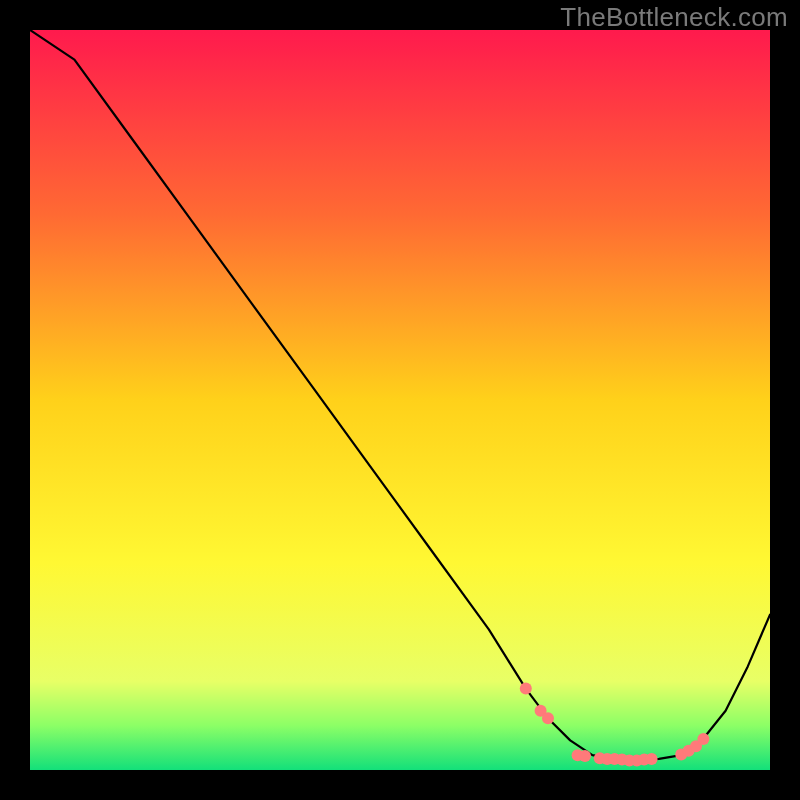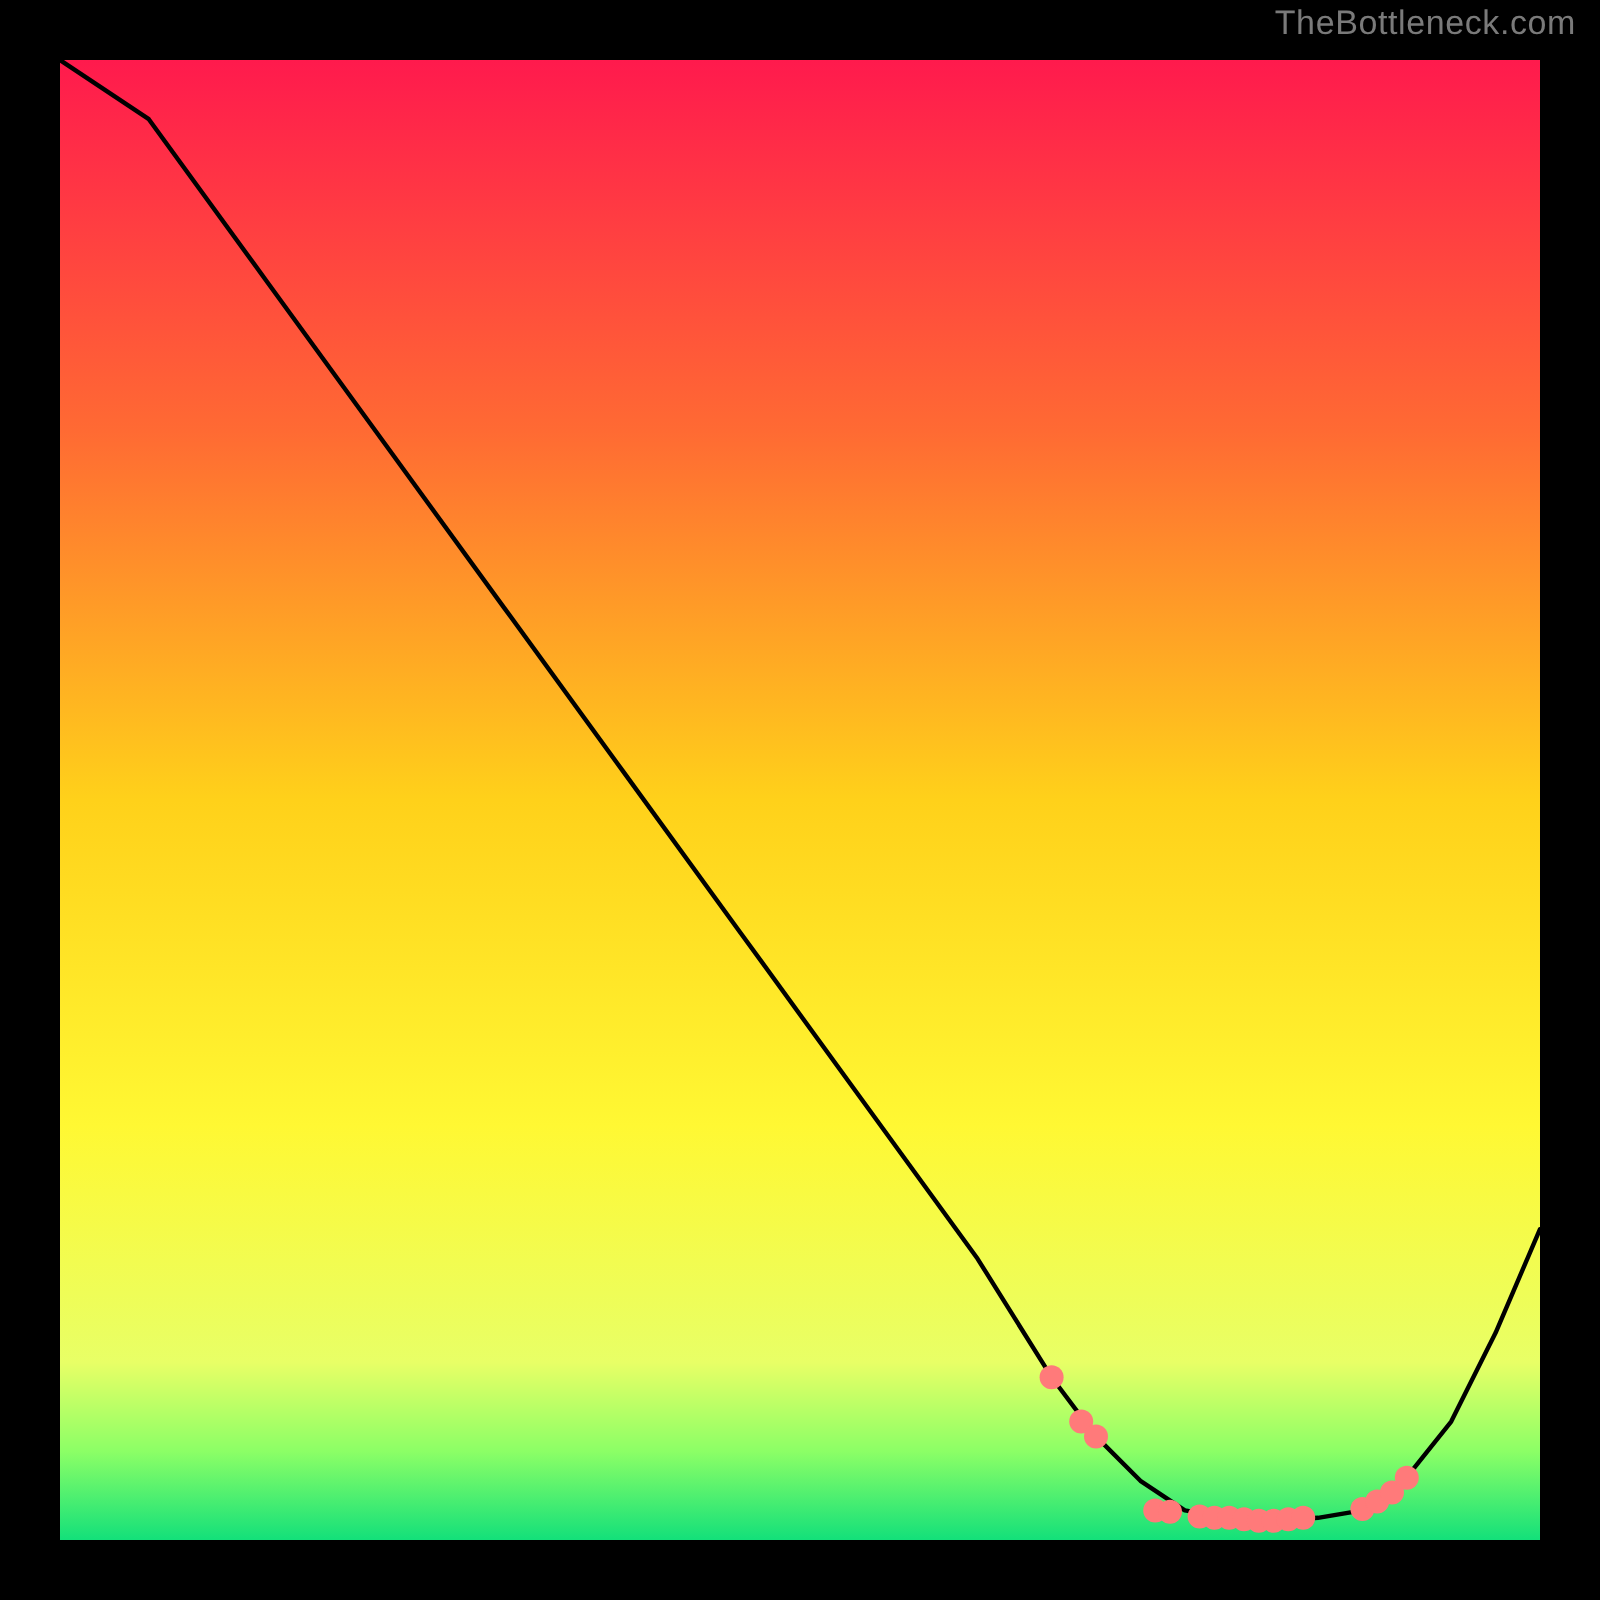--- a/index.html
+++ b/index.html
@@ -16,21 +16,21 @@
     width: 800px;
     height: 800px;
     background: #000;
   }
   
   .watermark {
     position: absolute;
     top: 2px;
     right: 12px;
     color: #7a7a7a;
-    font-size: 17px;
+    font-size: 26px;
     font-weight: 400;
     letter-spacing: 0.3px;
     user-select: none;
   }
   
   .plot {
     position: absolute;
     left: 30px;
     top: 30px;
     width: 740px;

